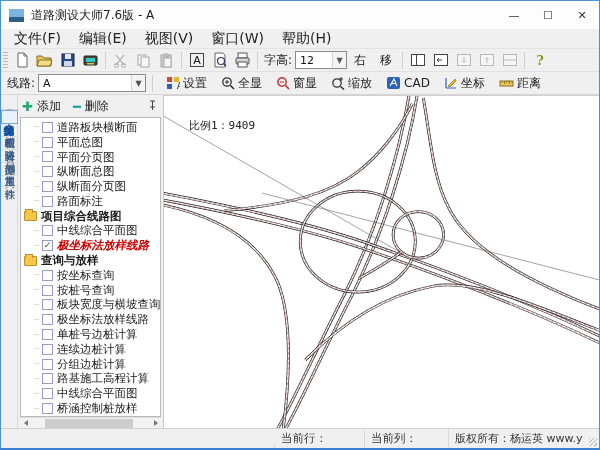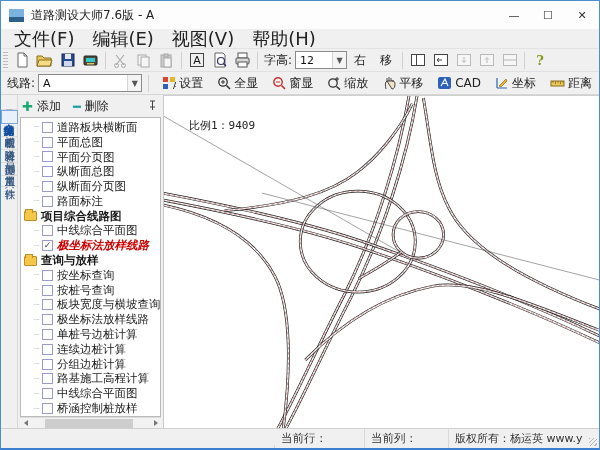--- a/index.html
+++ b/index.html
@@ -12,21 +12,21 @@
   .app-icon { width:15px; height:13px; margin:0 7px 0 8px; position:relative; }
   .app-icon .sky { position:absolute; inset:0 0 5px 0; background:#7ab3e0; }
   .app-icon .ground { position:absolute; inset:8px 0 0 0; background:#2e5f8a; }
   .title-text { font-size:12px; color:#222; }
   .tb-spacer { flex:1; }
   .winbtn { width:34px; height:28px; display:flex; align-items:center; justify-content:center;
             font-size:11px; color:#333; }
 
   
   .menubar { height:20px; background:#f0f0f0; display:flex; align-items:center; padding-left:4px;
-             font-size:18px; color:#222; border-bottom:1px solid #e3e3e3; flex:0 0 auto;}
+             font-size:14px; color:#222; border-bottom:1px solid #e3e3e3; flex:0 0 auto;}
   .menu-item { padding:2px 9px; }
 
   
   .toolbar { display:flex; align-items:center; background:#f0f0f0; flex:0 0 auto; }
   .toolbar1 { height:23px; border-bottom:1px solid #e0e0e0; }
   .toolbar2 { height:23px; border-bottom:1px solid #d6d6d6; }
   .grip { width:5px; height:16px; margin:0 2px;
           background:repeating-linear-gradient(180deg,#bbb 0 1px,transparent 1px 3px); }
   .tsep { width:1px; height:17px; background:#cfcfcf; margin:0 3px; }
   .tbtn { height:21px; min-width:23px; display:flex; align-items:center; justify-content:center;
@@ -119,20 +119,21 @@
     <div class="tb-spacer"></div>
     <div class="winbtn">—</div>
     <div class="winbtn">☐</div>
     <div class="winbtn">✕</div>
   </div>
 
   <div class="menubar" id="menubar">
       <div class="menu-item">文件(F)</div>
       <div class="menu-item">编辑(E)</div>
       <div class="menu-item">视图(V)</div>
+      <div class="menu-item">窗口(W)</div>
       <div class="menu-item">帮助(H)</div>
     </div>
 
   <div class="toolbar toolbar1">
     <div class="grip"></div>
     <div class="tbtn">
       <svg width="16" height="16">
           <path d="M4 1 h6 l3 3 v11 h-9 z" fill="#fff" stroke="#666"></path>
           <path d="M10 1 v3 h3" fill="none" stroke="#666"></path>
         </svg>
@@ -287,28 +288,20 @@
         </div>
         <div class="t2btn">
           <span style="display: flex;">
             <svg width="14" height="14">
               <circle cx="6" cy="7" r="4.2" fill="none" stroke="#333" stroke-width="1.3"></circle>
               <path d="M9.5 10.5 L13 13.5" stroke="#333" stroke-width="1.6"></path>
               <path d="M10 1 v4 M8 3 h4" stroke="#333"></path>
             </svg>
           </span>
           <span>缩放</span>
-        </div>
-        <div class="t2btn">
-          <span style="display: flex;">
-            <svg width="14" height="14">
-              <path d="M4 13 C3 9 3 6 5 5 M5 5 v-3 M7 5 v-4 M9 5 v-3 M11 6 v-2 M5 5 h6 c1 0 2 1 2 3 c0 3 -1 5 -3 5 z" fill="#f5e3c8" stroke="#333" stroke-width="0.9"></path>
-            </svg>
-          </span>
-          <span>平移</span>
         </div>
         <div class="t2btn">
           <span style="display: flex;">
             <svg width="15" height="14">
               <rect x="1" y="1" width="13" height="12" rx="2" fill="#2e62b8"></rect>
               <path d="M4 10 L8 3 L11 10 M5.8 7.5 h4" stroke="#fff" stroke-width="1.1" fill="none"></path>
             </svg>
           </span>
           <span>CAD</span>
         </div>

